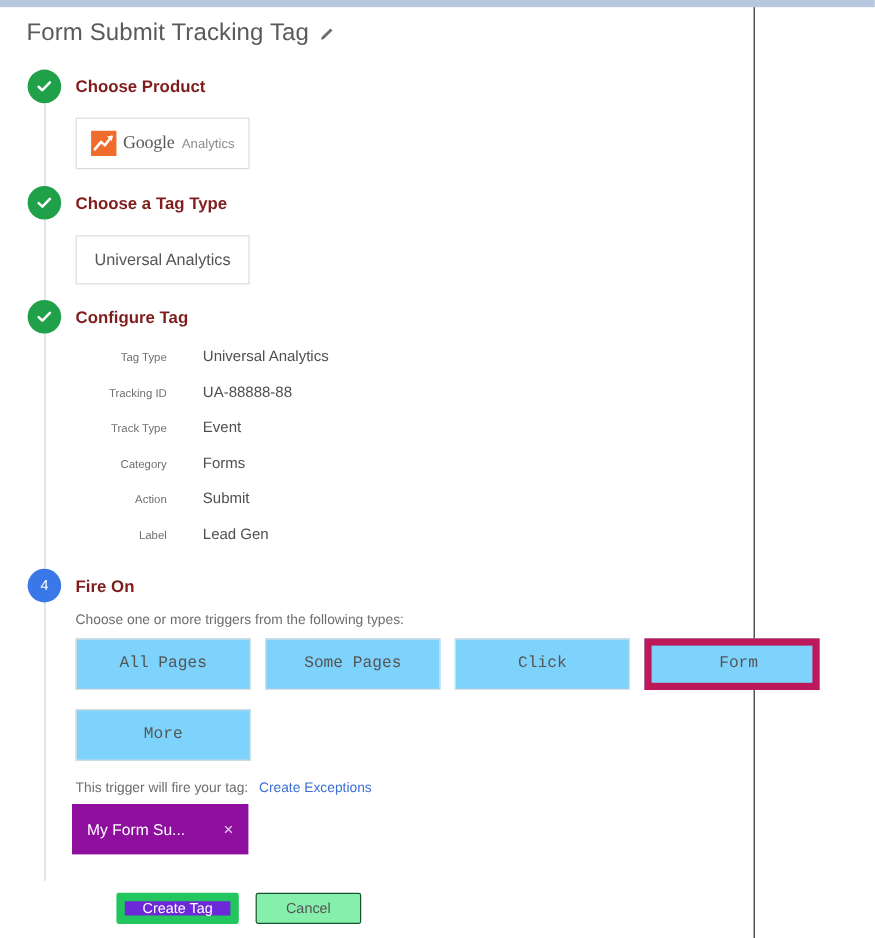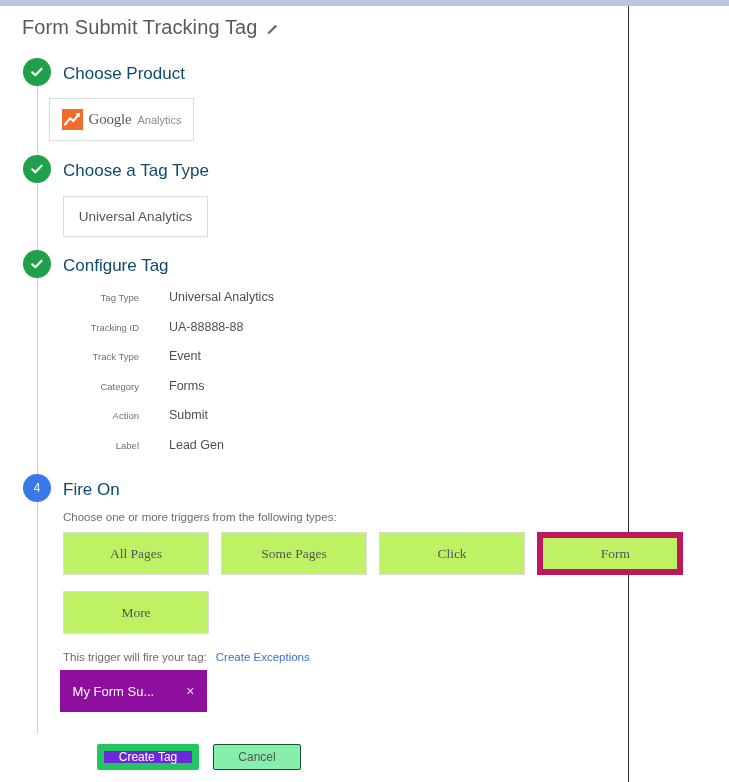--- a/index.html
+++ b/index.html
@@ -89,37 +89,38 @@
   .step-bullet.done { background: #21a04a; }
   .step-bullet.active { background: #3b78e7; }
   .step-bullet .num {
     font-size: 12px;
     line-height: 1;
     color: #ffffff;
   }
   .step-title {
     position: absolute;
     left: 63px;
-    font-size: 17px;
-    color: #0c4a6e;
-    white-space: nowrap;
+    font-size: 14px;
+    color: #7f1d1d;
+    white-space: nowrap;
+    font-weight: bold;
   }
   
   .card {
     position: absolute;
     box-sizing: border-box;
     border: 1px solid #dcdcdc;
     background: #ffffff;
     display: flex;
     align-items: center;
     justify-content: center;
     cursor: pointer;
   }
   #product-card {
-    left: 49px;
+    left: 63px;
     top: 98px;
     width: 145px;
     height: 43px;
   }
   #ga-logo {
     display: flex;
     align-items: center;
     gap: 6px;
   }
   .ga-mark {
@@ -191,28 +192,28 @@
     top: 532px;
     width: 620px;
     display: flex;
     gap: 12px;
   }
   .trigger-btn {
     box-sizing: border-box;
     width: 146px;
     height: 43px;
     border: 1px solid #dcdcdc;
-    background: #bef264;
+    background: #7dd3fc;
     font-size: 13.5px;
     color: #555555;
     display: flex;
     align-items: center;
     justify-content: center;
     cursor: pointer;
-    font-family: Liberation Serif, serif;
+    font-family: Liberation Mono, monospace;
   }
   .trigger-btn.selected {
     border: 6px solid #be185d;
     color: #555555;
     padding-left: 17px;
   }
   #more-row {
     position: absolute;
     left: 63px;
     top: 591px;

